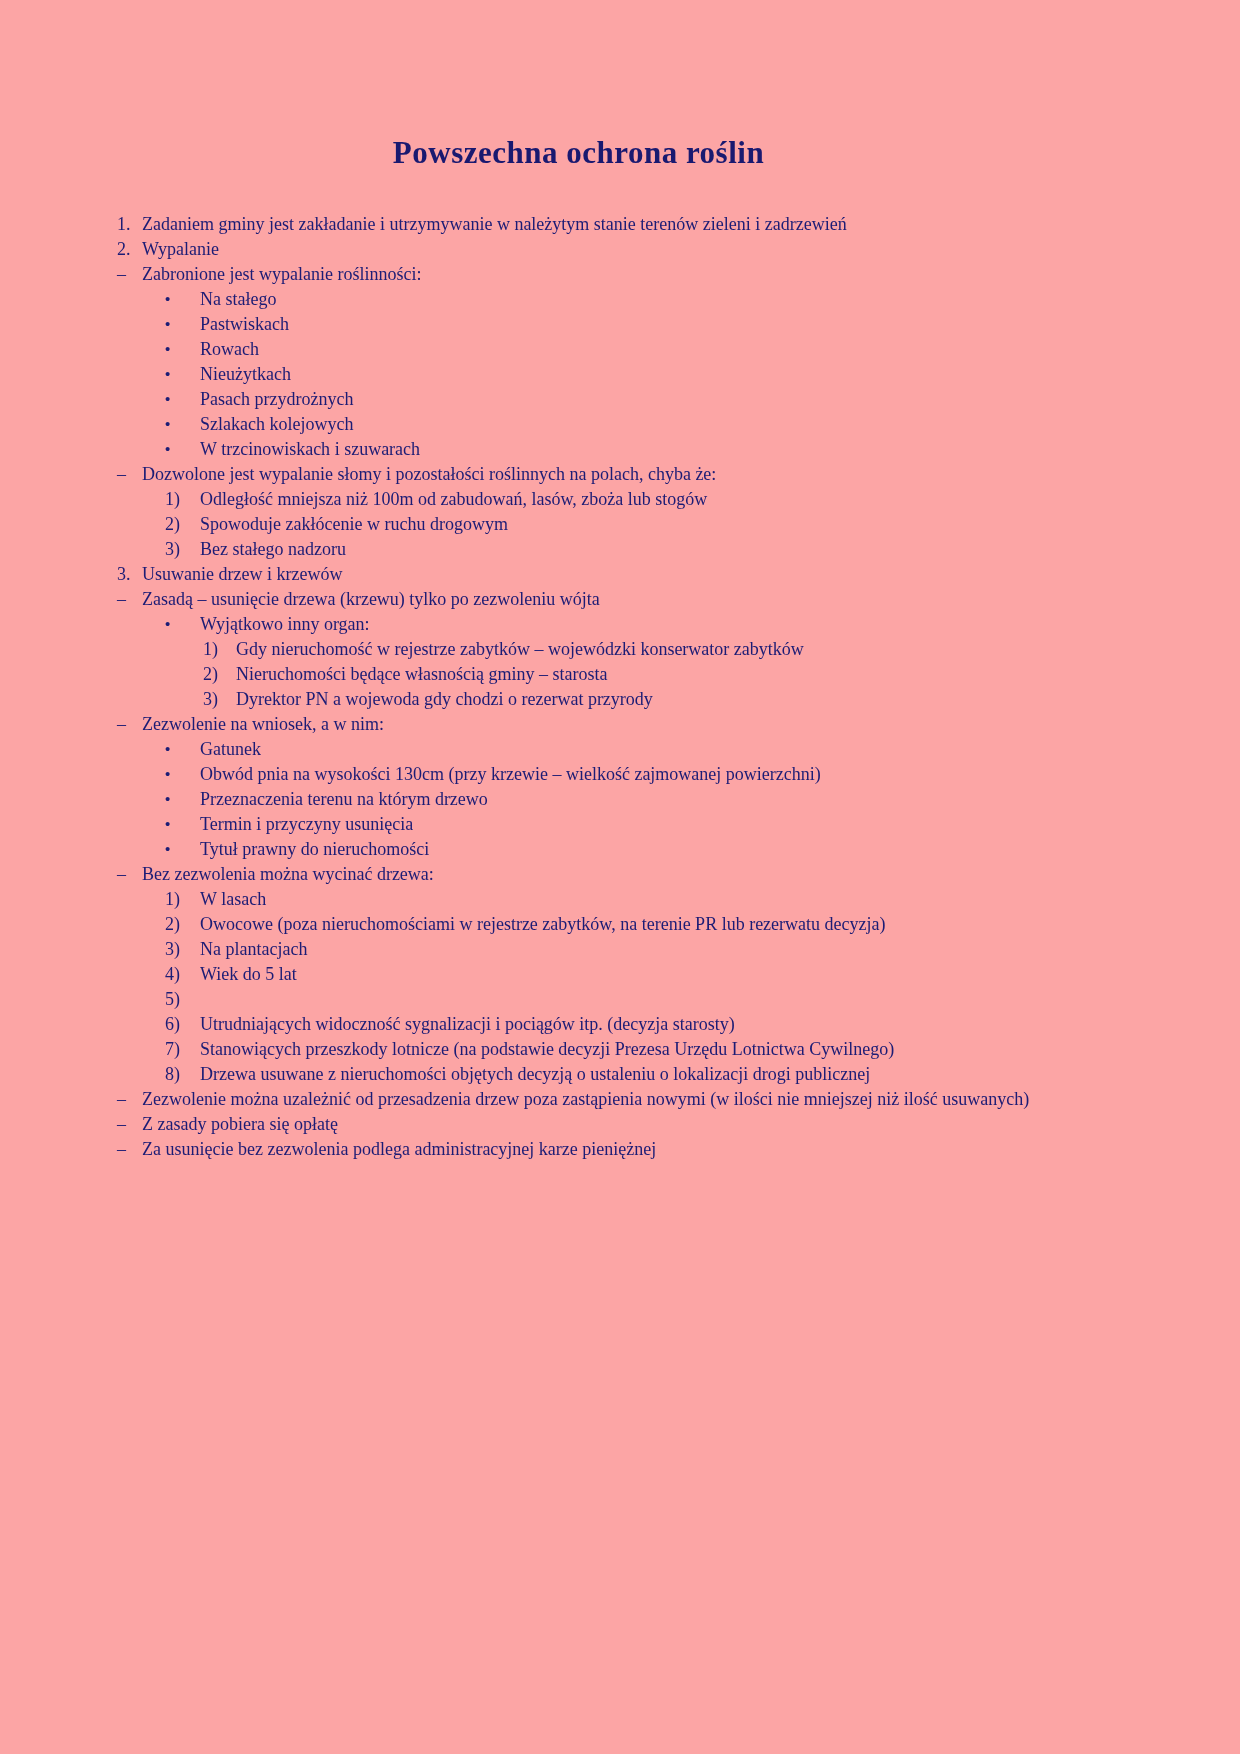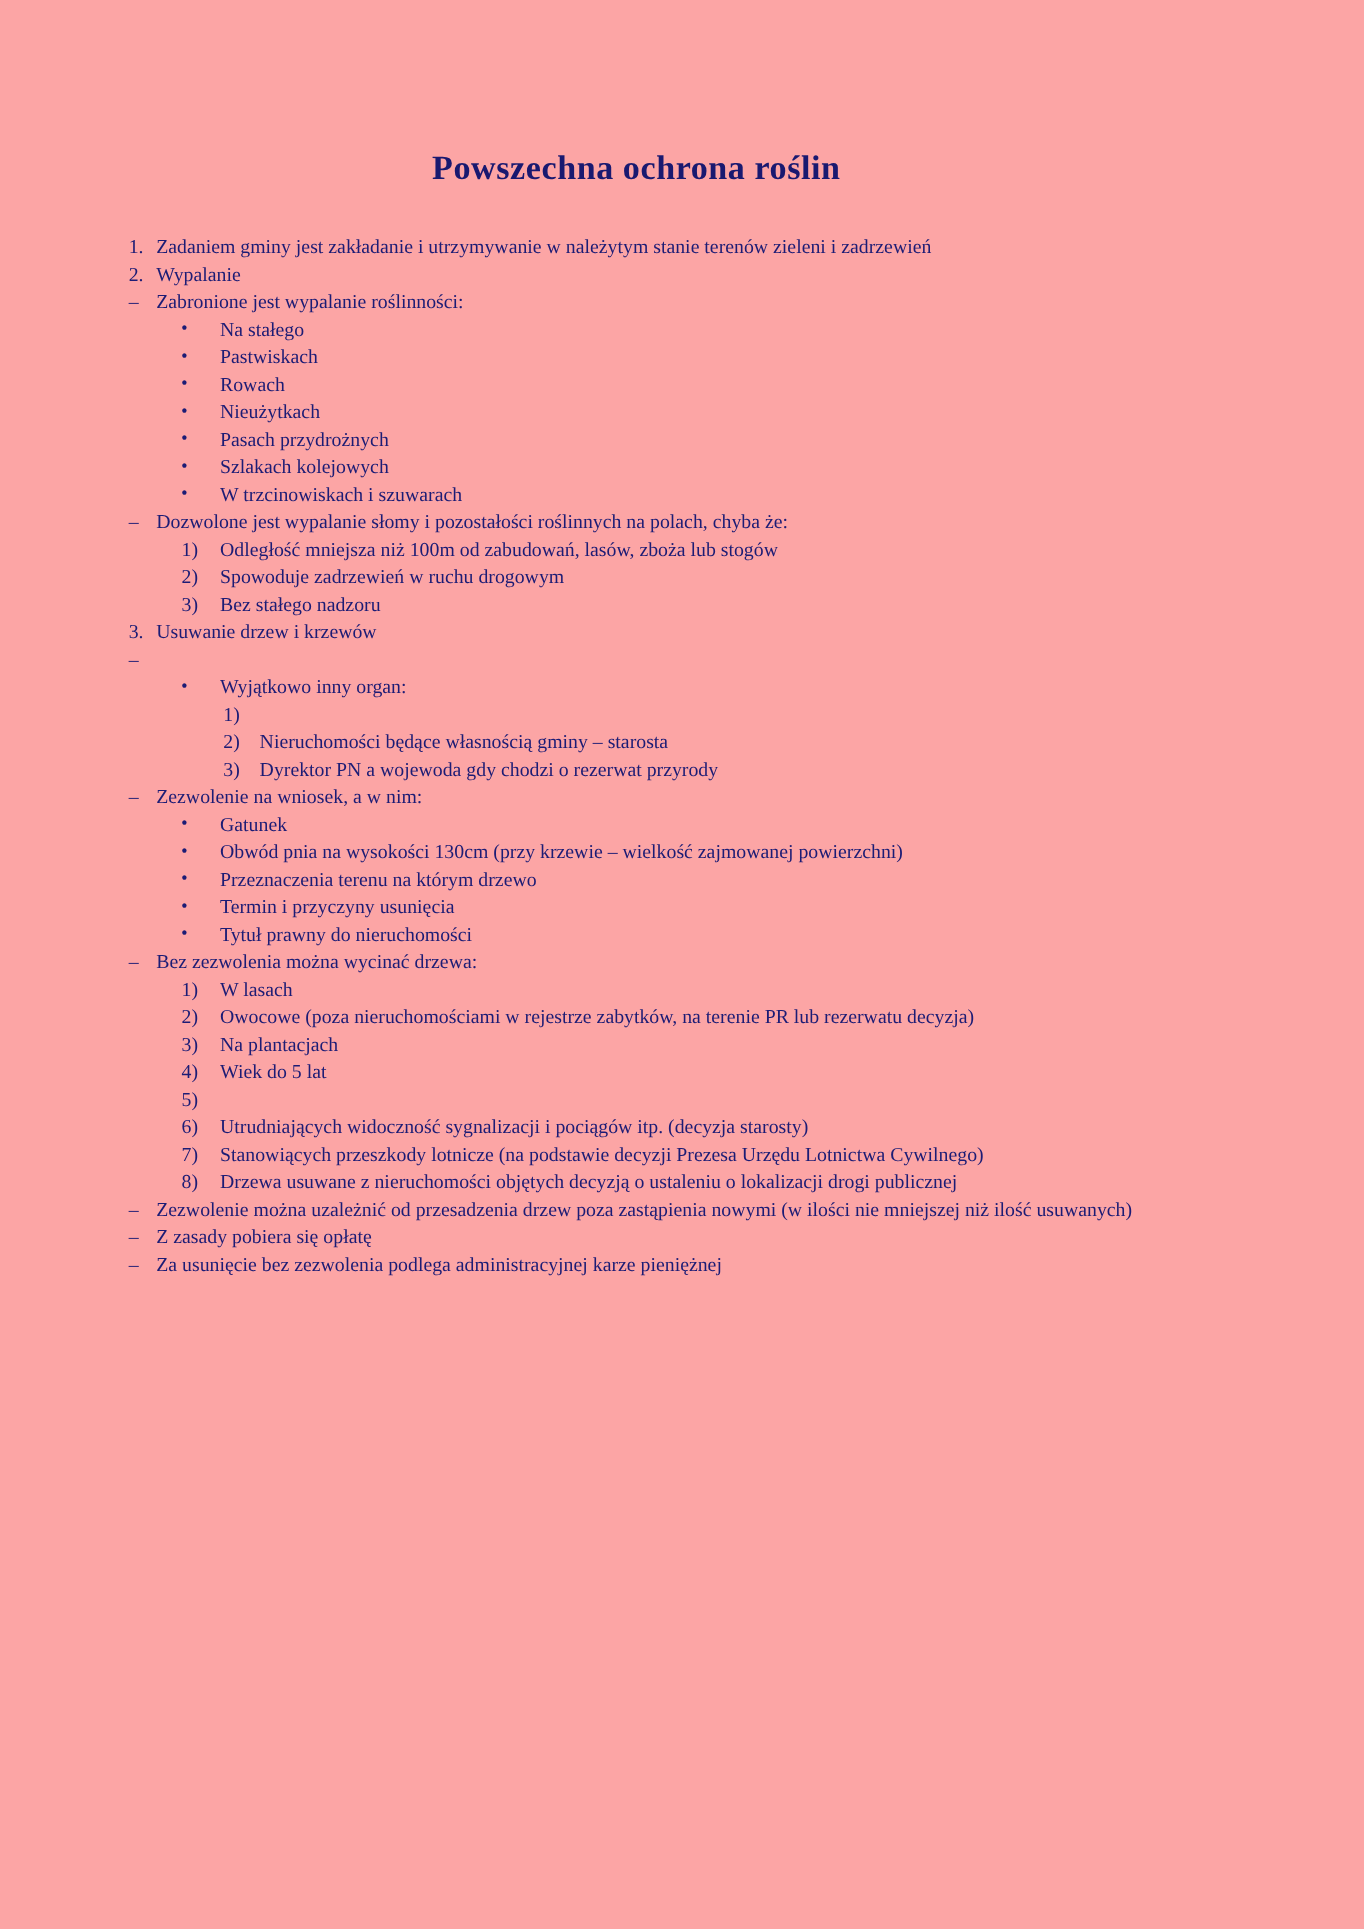--- a/index.html
+++ b/index.html
@@ -69,26 +69,26 @@
       <div class="line l1"><span class="marker">–</span><span class="text"><span class="seg b">Zabronione</span><span class="seg"> jest </span><span class="seg b">wypalanie</span><span class="seg"> roślinności:</span></span></div>
       <div class="line l2"><span class="marker bullet">•</span><span class="text"><span class="seg b">Na stałego</span></span></div>
       <div class="line l2"><span class="marker bullet">•</span><span class="text"><span class="seg b">Pastwiskach</span></span></div>
       <div class="line l2"><span class="marker bullet">•</span><span class="text"><span class="seg b">Rowach</span></span></div>
       <div class="line l2"><span class="marker bullet">•</span><span class="text"><span class="seg b">Nieużytkach</span></span></div>
       <div class="line l2"><span class="marker bullet">•</span><span class="text"><span class="seg b">Pasach przydrożnych</span></span></div>
       <div class="line l2"><span class="marker bullet">•</span><span class="text"><span class="seg b">Szlakach kolejowych</span></span></div>
       <div class="line l2"><span class="marker bullet">•</span><span class="text"><span class="seg b">W trzcinowiskach</span><span class="seg"> i </span><span class="seg b">szuwarach</span></span></div>
       <div class="line l1"><span class="marker">–</span><span class="text"><span class="seg b">Dozwolone jest wypalanie słomy</span><span class="seg"> i pozostałości roślinnych na polach, </span><span class="seg b">chyba że:</span></span></div>
       <div class="line l2"><span class="marker">1)</span><span class="text"><span class="seg">Odległość mniejsza niż </span><span class="seg b">100m</span><span class="seg"> od zabudowań, lasów, zboża lub stogów</span></span></div>
-      <div class="line l2"><span class="marker">2)</span><span class="text"><span class="seg">Spowoduje </span><span class="seg b">zadrzewień w ruchu drogowym</span></span></div>
+      <div class="line l2"><span class="marker">2)</span><span class="text"><span class="seg">Spowoduje </span><span class="seg b">zakłócenie w ruchu drogowym</span></span></div>
       <div class="line l2"><span class="marker">3)</span><span class="text"><span class="seg b">Bez stałego nadzoru</span></span></div>
       <div class="line l1"><span class="marker">3.</span><span class="text"><span class="seg b">Usuwanie drzew i krzewów</span></span></div>
-      <div class="line l1"><span class="marker">–</span></div>
+      <div class="line l1"><span class="marker">–</span><span class="text"><span class="seg b">Zasadą – usunięcie drzewa (krzewu) tylko po zezwoleniu wójta</span></span></div>
       <div class="line l2"><span class="marker bullet">•</span><span class="text"><span class="seg">Wyjątkowo inny organ:</span></span></div>
-      <div class="line l3"><span class="marker">1)</span></div>
+      <div class="line l3"><span class="marker">1)</span><span class="text"><span class="seg">Gdy nieruchomość w rejestrze zabytków – wojewódzki konserwator zabytków</span></span></div>
       <div class="line l3"><span class="marker">2)</span><span class="text"><span class="seg">Nieruchomości będące własnością gminy – starosta</span></span></div>
       <div class="line l3"><span class="marker">3)</span><span class="text"><span class="seg">Dyrektor PN a wojewoda gdy chodzi o rezerwat przyrody</span></span></div>
       <div class="line l1"><span class="marker">–</span><span class="text"><span class="seg">Zezwolenie </span><span class="seg b">na wniosek</span><span class="seg">, a w nim:</span></span></div>
       <div class="line l2"><span class="marker bullet">•</span><span class="text"><span class="seg">Gatunek</span></span></div>
       <div class="line l2"><span class="marker bullet">•</span><span class="text"><span class="seg">Obwód pnia na wysokości 130cm (przy krzewie – wielkość zajmowanej powierzchni)</span></span></div>
       <div class="line l2"><span class="marker bullet">•</span><span class="text"><span class="seg">Przeznaczenia terenu na którym drzewo</span></span></div>
       <div class="line l2"><span class="marker bullet">•</span><span class="text"><span class="seg">Termin i przyczyny usunięcia</span></span></div>
       <div class="line l2"><span class="marker bullet">•</span><span class="text"><span class="seg">Tytuł prawny do nieruchomości</span></span></div>
       <div class="line l1"><span class="marker">–</span><span class="text"><span class="seg b">Bez zezwolenia</span><span class="seg"> można wycinać drzewa:</span></span></div>
       <div class="line l2"><span class="marker">1)</span><span class="text"><span class="seg">W lasach</span></span></div>

